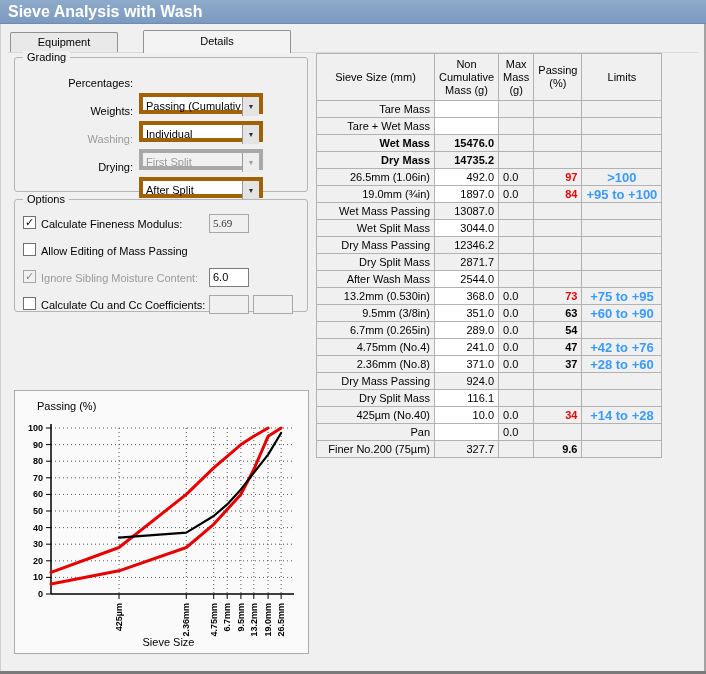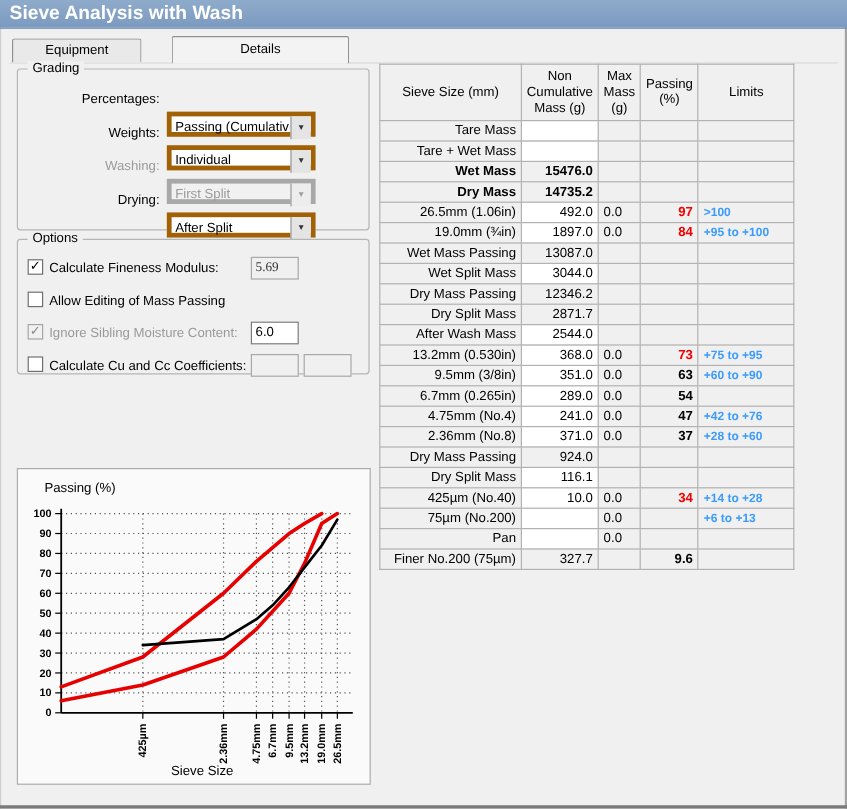--- a/index.html
+++ b/index.html
@@ -54,21 +54,21 @@
   .sieve-table th,.sieve-table td{border:1px solid #b2b2b2;padding:0 4px;overflow:hidden;
                white-space:nowrap;background:#f0f0f0;}
   .sieve-table th{font-weight:normal;text-align:center;height:47px;white-space:normal;line-height:13px;}
   .sieve-table td{height:17px;line-height:15px;}
   td.lbl{text-align:right;}
   td.mass{text-align:right;}
   td.mass.white{background:#fff;}
   td.max{text-align:left;}
   td.pass{text-align:right;font-weight:bold;}
   td.pass.red{color:#f00000;}
-  td.lim{color:#3a9bfc;font-weight:bold;font-size:10px;}
+  td.lim{text-align:center;color:#3a9bfc;font-weight:bold;font-size:13px;}
   .bold{font-weight:bold;}
   
   .chart-panel{position:absolute;left:14px;top:390px;width:295px;height:264px;
                border:1px solid #ababab;background:#fafafa;}
 </style>
 </head>
 <body>
 
 <div class="window">
 
@@ -291,27 +291,20 @@
           <td class="max"></td>
           <td class="pass"></td>
           <td class="lim"></td>
         </tr>
         <tr>
           <td class="lbl">425µm (No.40)</td>
           <td class="mass white">10.0</td>
           <td class="max">0.0</td>
           <td class="pass red">34</td>
           <td class="lim">+14 to +28</td>
-        </tr>
-        <tr>
-          <td class="lbl">75µm (No.200)</td>
-          <td class="mass white"></td>
-          <td class="max">0.0</td>
-          <td class="pass"></td>
-          <td class="lim">+6 to +13</td>
         </tr>
         <tr>
           <td class="lbl">Pan</td>
           <td class="mass white"></td>
           <td class="max">0.0</td>
           <td class="pass"></td>
           <td class="lim"></td>
         </tr>
         <tr>
           <td class="lbl">Finer No.200 (75µm)</td>

